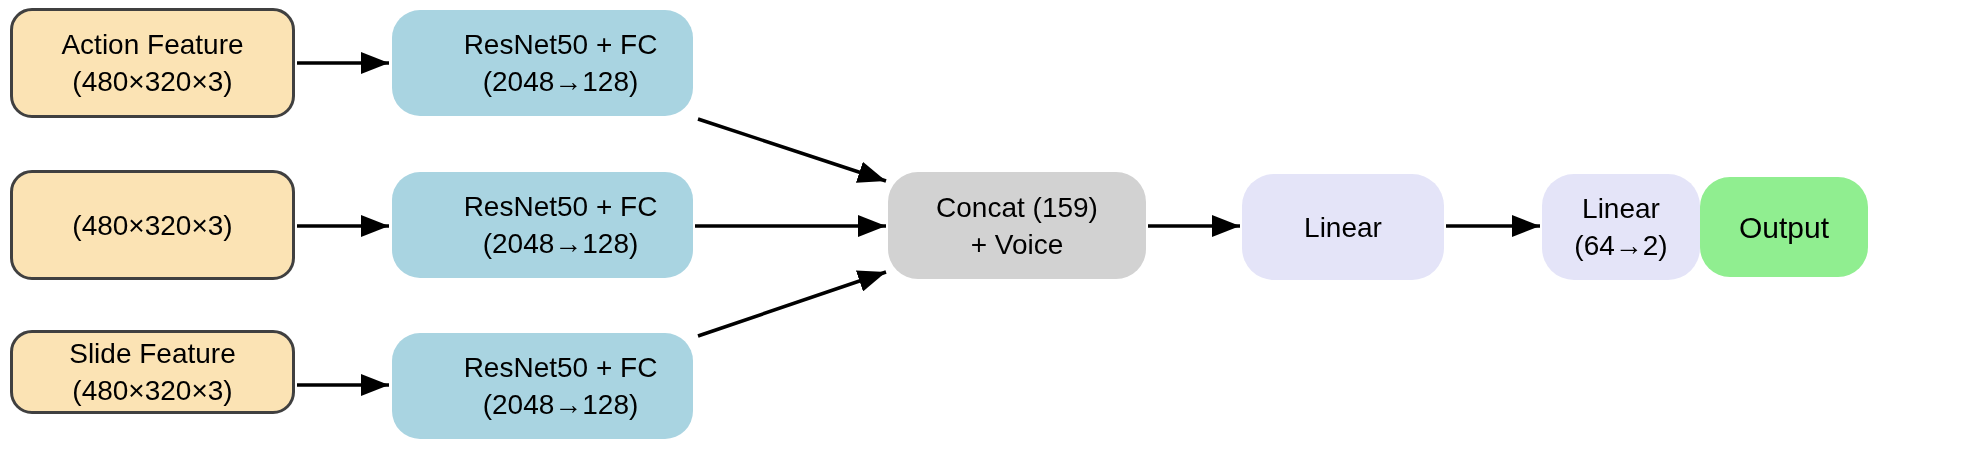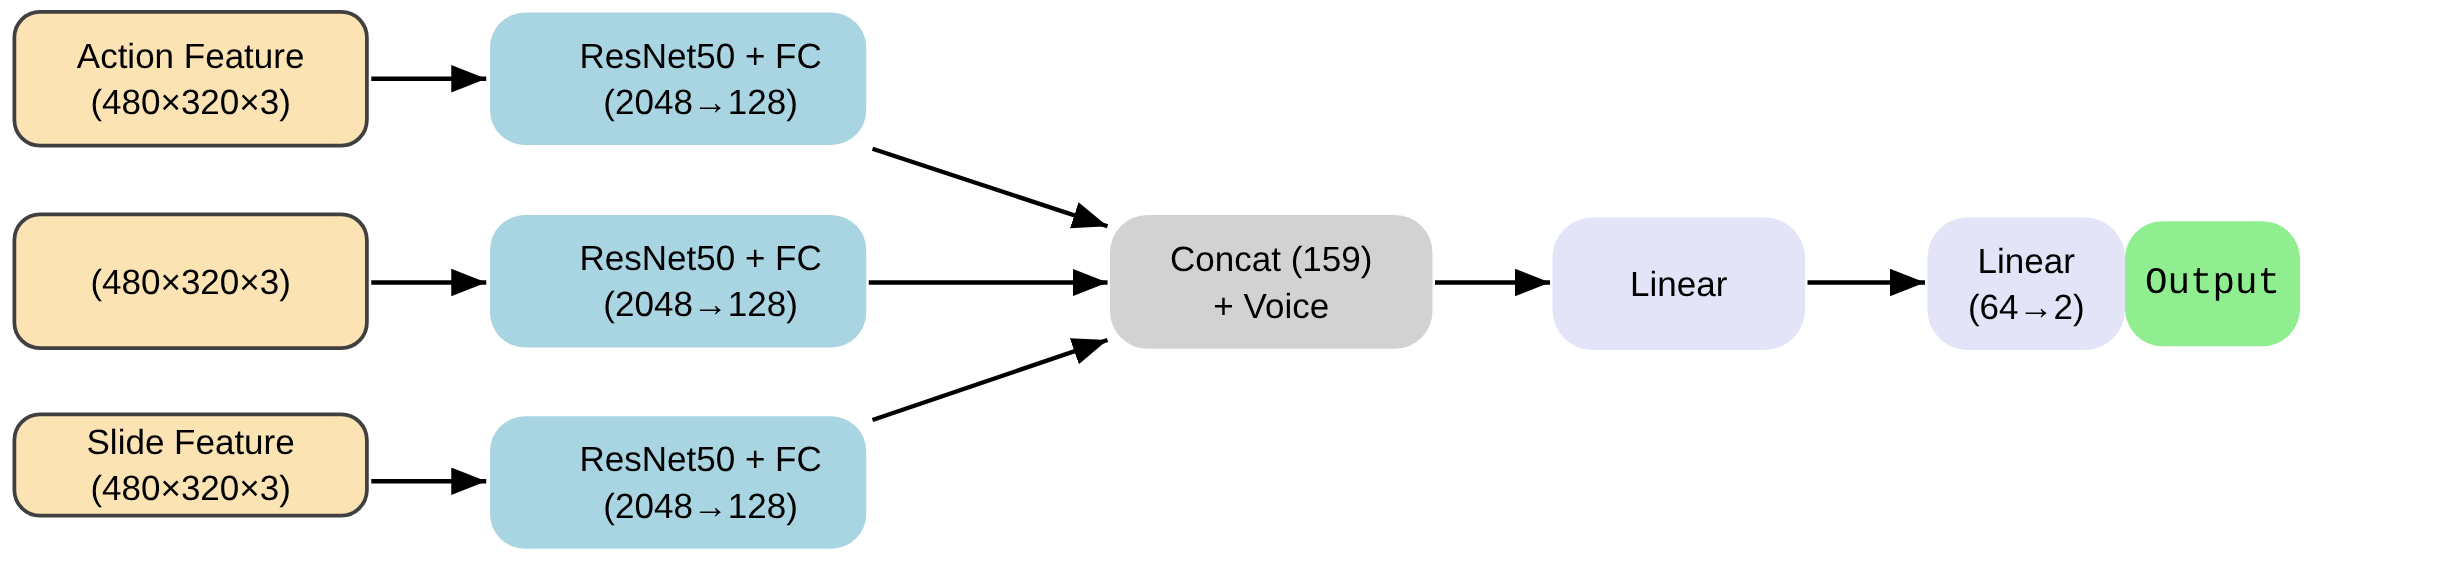--- a/index.html
+++ b/index.html
@@ -62,21 +62,21 @@
   
   #node-action   { left: 10px;   top: 8px;   width: 285px; height: 110px; }
   #node-voice    { left: 10px;   top: 170px; width: 285px; height: 110px; }
   #node-slide    { left: 10px;   top: 330px; width: 285px; height: 84px; }
   #node-resnet1  { left: 392px;  top: 10px;  width: 301px; height: 106px; }
   #node-resnet2  { left: 392px;  top: 172px; width: 301px; height: 106px; }
   #node-resnet3  { left: 392px;  top: 333px; width: 301px; height: 106px; }
   #node-concat   { left: 888px;  top: 172px; width: 258px; height: 107px; }
   #node-linear1  { left: 1242px; top: 174px; width: 202px; height: 106px; }
   #node-linear2  { left: 1542px; top: 174px; width: 158px; height: 106px; }
-  #node-output   { left: 1700px; top: 177px; width: 140px; height: 100px; font-family: Liberation Mono, monospace; }
+  #node-output   { left: 1700px; top: 177px; width: 168px; height: 100px; }
 </style>
 </head>
 <body>
 
 <div class="canvas">
 
   <svg class="edges" viewBox="0 0 1962 454" xmlns="http://www.w3.org/2000/svg">
     <defs>
       <marker id="arrowhead" markerUnits="userSpaceOnUse" markerWidth="30" markerHeight="22" refX="28" refY="11" orient="auto">
         <path d="M0,0 L28,11 L0,22 Z" fill="#000000"></path>

